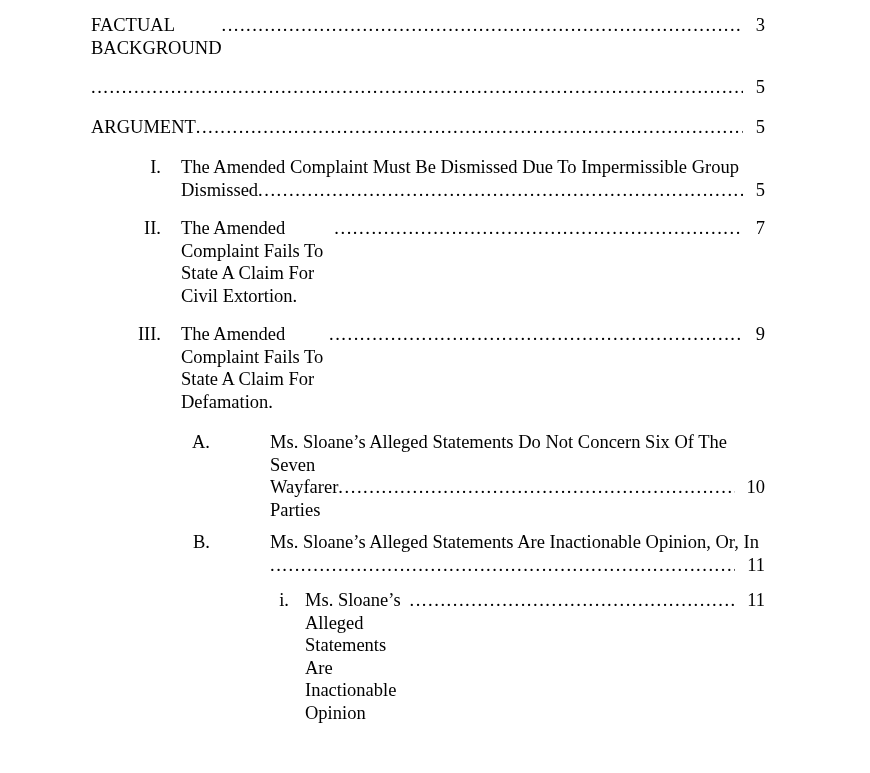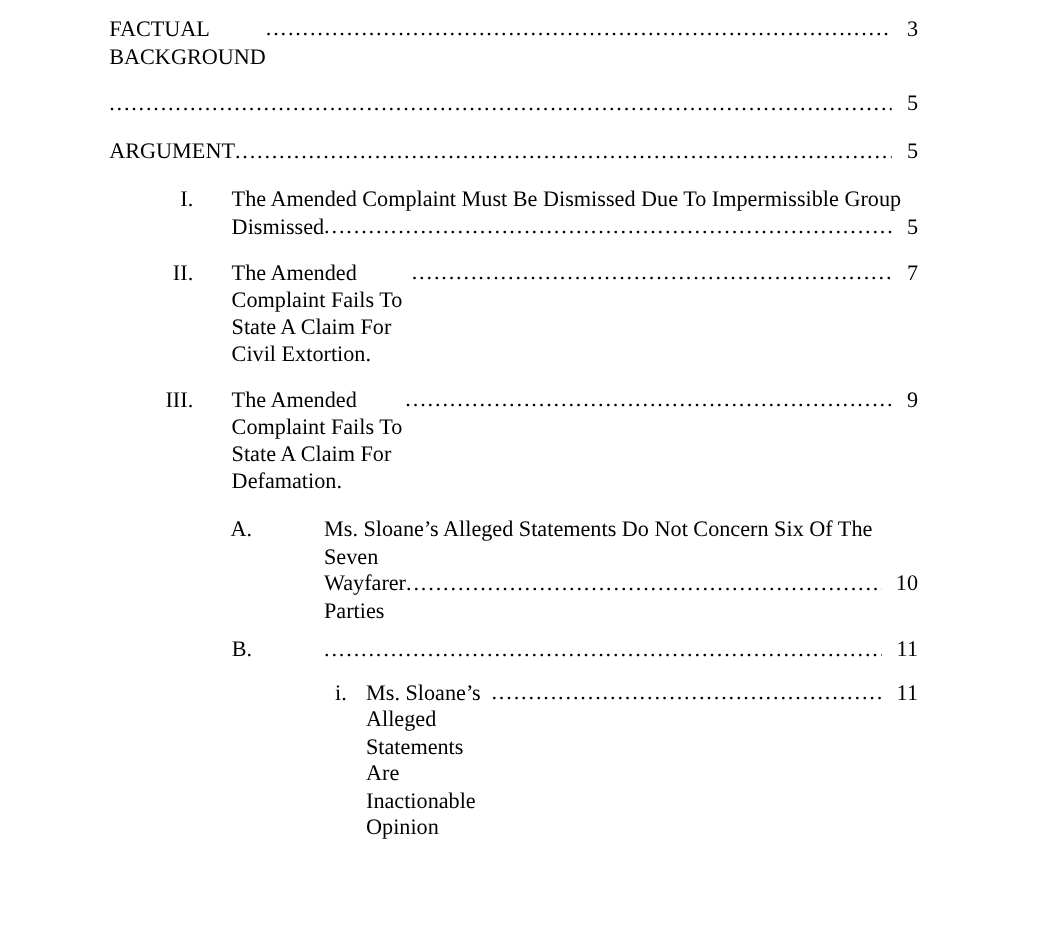--- a/index.html
+++ b/index.html
@@ -90,21 +90,21 @@
   .lvl0 .pageno { width: 22px; }
   .lvl0 .leaders { letter-spacing: 1.5px; }
 
   
   .lvl1 {
     margin-left: 137px;
     margin-right: 105px;
     margin-bottom: 16px;
   }
   .lvl1 .marker { width: 24px; }
-  .lvl1 .body { margin-left: 32px; }
+  .lvl1 .body { margin-left: 20px; }
   .lvl1 .pageno { width: 22px; }
 
   
   .lvl2 {
     margin-left: 191px;
     margin-right: 105px;
     margin-bottom: 10px;
   }
   .lvl2 .marker { width: 19px; }
   .lvl2 .body { margin-left: 60px; }
@@ -205,20 +205,23 @@
         <span class="title-text">Wayfarer Parties</span>
         <span class="leaders"></span>
         <span class="pageno">10</span>
       </div>
     </div>
   </div>
 
   <div class="entry lvl2">
     <div class="marker">B.</div>
     <div class="body">
+      <div class="contline">
+        <span class="title-text">Ms. Sloane’s Alleged Statements Are Inactionable Opinion, Or, In</span>
+      </div>
       <div class="leaderline">
         <span class="leaders"></span>
         <span class="pageno">11</span>
       </div>
     </div>
   </div>
 
   <div class="entry lvl3 gap-lvl3-first">
     <div class="marker">i.</div>
     <div class="body">

